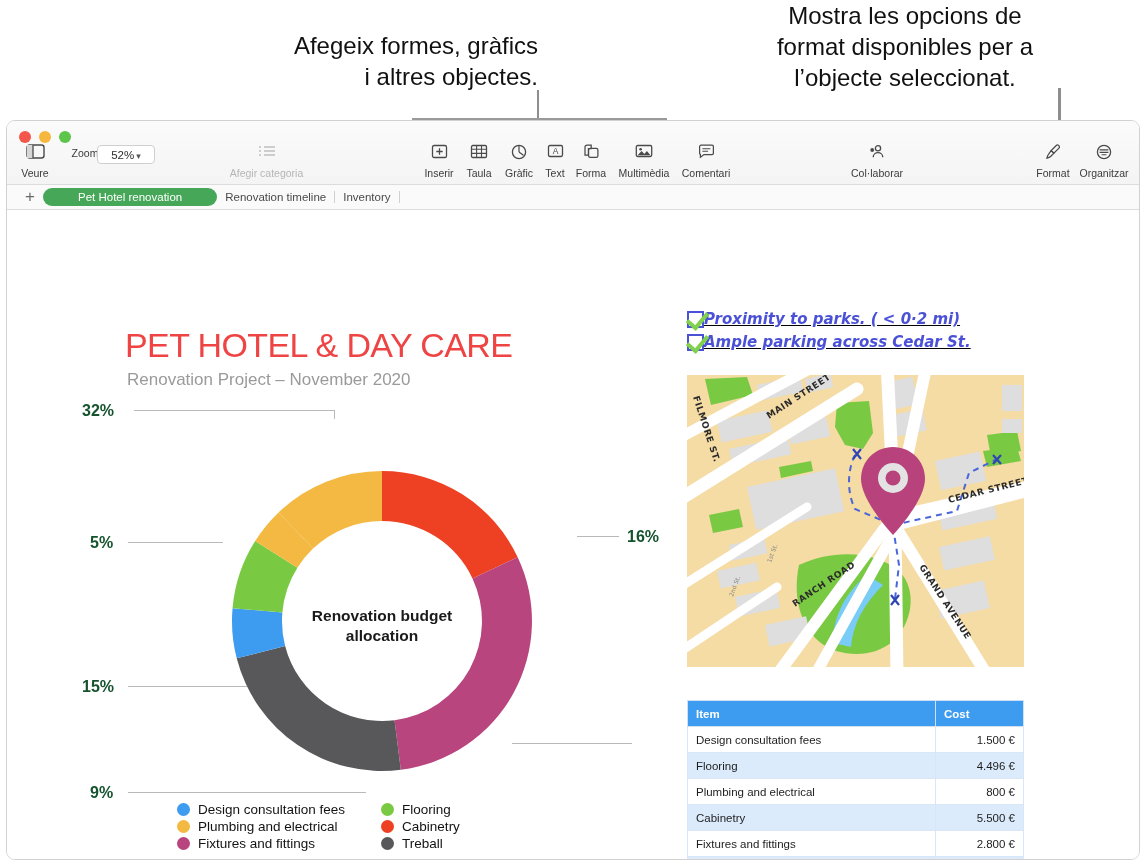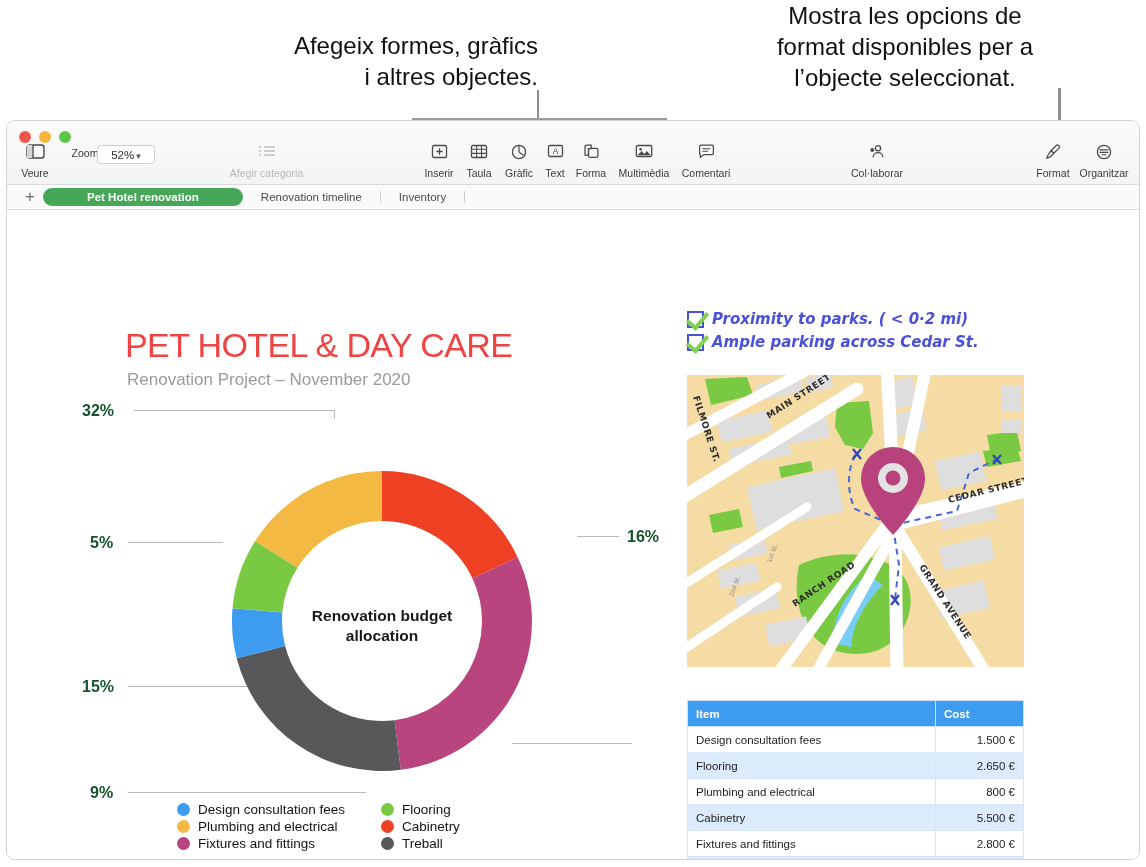--- a/index.html
+++ b/index.html
@@ -84,24 +84,24 @@
   .zoombox .chev { font-size: 9px; color: #555; margin-left: 2px; }
 
   
   .tabbar {
     position: relative; height: 25px; background: #fafafa;
     border-bottom: 1px solid #dcdcdc; display: flex; align-items: center;
     padding-left: 10px; gap: 0;
   }
   .tab-plus { width: 26px; text-align: center; font-size: 17px; color: #6a6a6a; line-height: 18px; }
   .tab {
-    font-size: 11.5px; color: #4a4a4a; padding: 3px 18px; border-radius: 9px;
+    font-size: 11.5px; color: #4a4a4a; padding: 3px 8px; border-radius: 9px;
     white-space: nowrap;
   }
-  .tab.active { background: #46a758; color: #fff; font-weight: bold; padding: 3px 44px; }
+  .tab.active { background: #46a758; color: #fff; font-weight: normal; padding: 3px 35px; }
   .tab-sep { width: 1px; height: 12px; background: #d0d0d0; }
 
   
   .canvas { position: relative; width: 100%; height: 650px; background: #fff; }
 
   .slide-title {
     position: absolute; left: 118px; top: 116px;
     font-size: 34px; font-weight: normal; letter-spacing: -0.6px; color: #ef4444;
   }
   .slide-sub {
@@ -120,21 +120,21 @@
     font-size: 15.5px; font-weight: bold; color: #1a1a1a; line-height: 20px;
   }
 
   .legend { position: absolute; left: 170px; top: 592px; display: flex; gap: 36px; }
   .legend-col { display: flex; flex-direction: column; gap: 2px; }
   .legend-item { display: flex; align-items: center; gap: 8px; font-size: 13.5px; color: #131313; }
   .legend-swatch { width: 13px; height: 13px; border-radius: 50%; flex: 0 0 13px; }
 
   
   .checks { position: absolute; left: 680px; top: 100px; width: 345px; }
-  .check-row { display: flex; align-items: flex-start; gap: 8px; margin-bottom: 4px; }
+  .check-row { display: flex; align-items: flex-start; gap: 0; margin-bottom: 4px; text-decoration: underline; }
   .check-box {
     position: relative; width: 17px; height: 17px; border: 2px solid #4a51d6;
     flex: 0 0 17px; margin-top: 1px;
   }
   .check-box::after {
     content: ""; position: absolute; left: 2px; top: -5px;
     width: 9px; height: 17px; border: solid #7fd14e; border-width: 0 4px 4px 0;
     transform: rotate(40deg);
   }
   .check-text {
@@ -520,21 +520,21 @@
               <th class="cost-col">Cost</th>
             </tr>
           </thead>
           <tbody>
             <tr>
               <td>Design consultation fees</td>
               <td class="num">1.500 €</td>
             </tr>
             <tr class="alt">
               <td>Flooring</td>
-              <td class="num">2.650 €</td>
+              <td class="num">4.496 €</td>
             </tr>
             <tr>
               <td>Plumbing and electrical</td>
               <td class="num">800 €</td>
             </tr>
             <tr class="alt">
               <td>Cabinetry</td>
               <td class="num">5.500 €</td>
             </tr>
             <tr>

